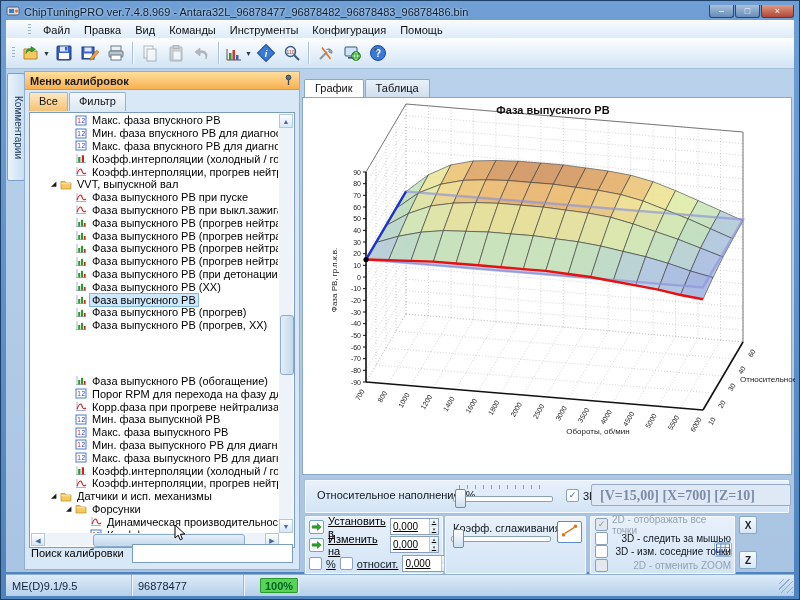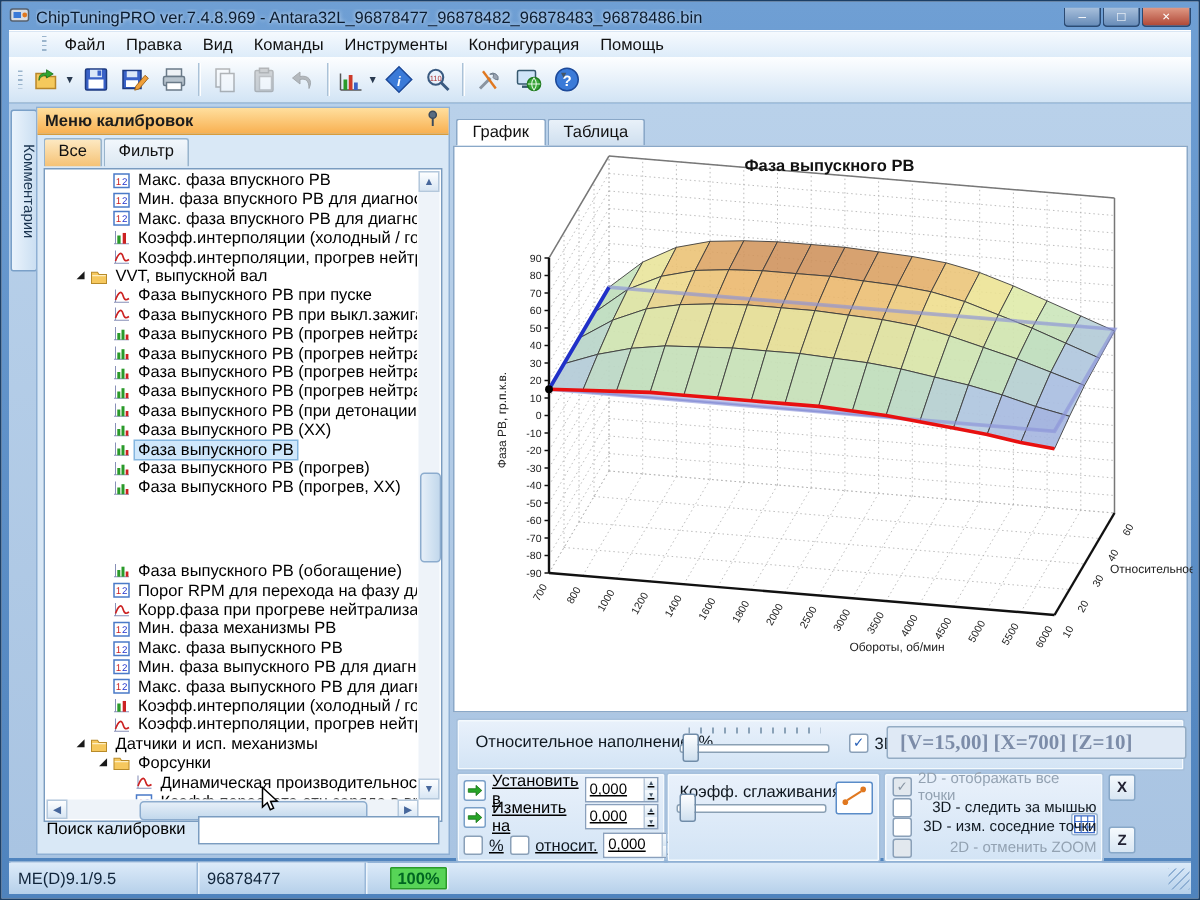--- a/index.html
+++ b/index.html
@@ -477,21 +477,21 @@
                 </svg></span>
               <span class="t-label">Корр.фаза при прогреве нейтрализатора</span>
             </div>
             <div class="tree-row" style="padding-left: 34px;">
               <span class="expander"></span>
               <span class="t-icon"><svg width="12" height="11" viewBox="0 0 12 11">
                   <rect x="1" y="1" width="10" height="9" fill="#fff" stroke="#4a7ac8"></rect>
                   <text x="4" y="8.2" font-size="6.5" text-anchor="middle" fill="#c22">1</text>
                   <text x="8.2" y="8.2" font-size="6.5" text-anchor="middle" fill="#23c">2</text>
                 </svg></span>
-              <span class="t-label">Мин. фаза механизмы РВ</span>
+              <span class="t-label">Мин. фаза выпускной РВ</span>
             </div>
             <div class="tree-row" style="padding-left: 34px;">
               <span class="expander"></span>
               <span class="t-icon"><svg width="12" height="11" viewBox="0 0 12 11">
                   <rect x="1" y="1" width="10" height="9" fill="#fff" stroke="#4a7ac8"></rect>
                   <text x="4" y="8.2" font-size="6.5" text-anchor="middle" fill="#c22">1</text>
                   <text x="8.2" y="8.2" font-size="6.5" text-anchor="middle" fill="#23c">2</text>
                 </svg></span>
               <span class="t-label">Макс. фаза выпускного РВ</span>
             </div>

